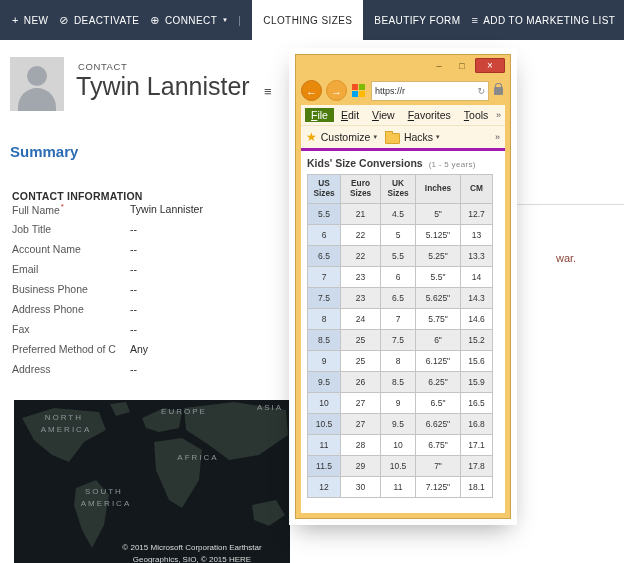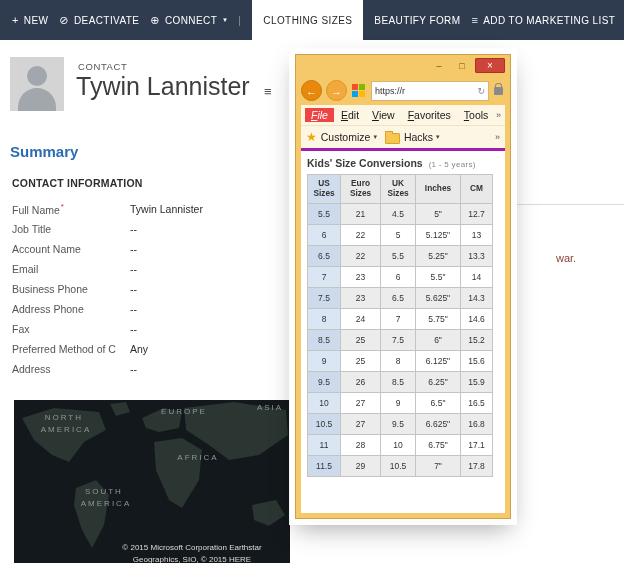--- a/index.html
+++ b/index.html
@@ -19,21 +19,21 @@
 
   
   .avatar{position:absolute;left:10px;top:57px;width:54px;height:54px;background:#d4d4d4;overflow:hidden;}
   .avatar .head{position:absolute;left:17px;top:9px;width:20px;height:20px;border-radius:50%;background:#a2a7ad;}
   .avatar .torso{position:absolute;left:8px;top:31px;width:38px;height:28px;border-radius:19px 19px 0 0;background:#a2a7ad;}
   .contact-label{position:absolute;left:78px;top:61px;font-size:9.5px;color:#555;letter-spacing:.6px;}
   .contact-name{position:absolute;left:76px;top:72px;font-size:25px;font-weight:400;color:#3e3e3e;}
   .form-switch{position:absolute;left:264px;top:84px;font-size:13px;color:#555;cursor:pointer;}
 
   .summary{position:absolute;left:10px;top:143px;font-size:15px;font-weight:600;color:#2b6cb5;}
-  .section-title{position:absolute;left:12px;top:177px;font-size:10.5px;font-weight:700;color:#2e2e2e;letter-spacing:.2px;}
+  .section-title{position:absolute;left:12px;top:190px;font-size:10.5px;font-weight:700;color:#2e2e2e;letter-spacing:.2px;}
 
   .fields{position:absolute;left:12px;top:199px;width:286px;}
   .field-row{display:flex;align-items:center;height:20px;font-size:10.5px;}
   .field-label{width:118px;flex:none;color:#555;white-space:nowrap;overflow:hidden;}
   .req{color:#d0342c;font-size:8px;margin-left:1px;}
   .field-value{color:#2c2c2c;cursor:pointer;}
 
   
   .right-line{position:absolute;left:511px;top:204px;width:113px;height:1px;background:#dcdcdc;}
   .war{position:absolute;left:556px;top:252px;font-size:11px;color:#8a4436;}
@@ -67,21 +67,21 @@
   .addr .url{flex:1;overflow:hidden;white-space:nowrap;}
   .addr .refresh{color:#888;font-size:9px;flex:none;}
   .lock{width:9px;height:8px;background:#8a8a8a;border-radius:1px;position:relative;margin:0 2px 0 1px;flex:none;}
   .lock:before{content:"";position:absolute;left:1px;top:-4px;width:5px;height:5px;border:1.5px solid #8a8a8a;
     border-bottom:none;border-radius:3px 3px 0 0;}
 
   .ie-menu{height:20px;flex:none;background:#fdf6e4;display:flex;align-items:center;font-size:10.5px;color:#1a1a1a;padding:0 4px;}
   .menu-items{display:flex;align-items:center;gap:1px;}
   .menu-item{display:inline-block;padding:1px 6px;cursor:pointer;}
   .menu-item::first-letter{text-decoration:underline;}
-  .menu-item.selected{background:#ef4444;color:#fff;font-style:italic;}
+  .menu-item.selected{background:#4d7c0f;color:#fff;}
   .menu-chev{margin-left:auto;color:#555;font-size:9px;cursor:pointer;}
 
   .ie-fav{height:22px;flex:none;background:#fdf6e4;border-top:1px solid #efe3c2;display:flex;align-items:center;
     gap:4px;font-size:10.5px;color:#222;padding:0 5px;}
   .star{color:#f0a800;font-size:12px;cursor:pointer;}
   .fav-item{display:flex;align-items:center;gap:3px;cursor:pointer;}
   .fav-caret{font-size:7px;color:#444;}
   .folder{width:13px;height:9px;background:#f7c64f;border:1px solid #d9a32e;border-radius:1px;position:relative;margin:2px 0 0 4px;}
   .folder:before{content:"";position:absolute;top:-3px;left:-1px;width:6px;height:2px;background:#f7c64f;
     border:1px solid #d9a32e;border-bottom:none;border-radius:1px 1px 0 0;}
@@ -367,18 +367,25 @@
               <td>6.75"</td>
               <td>17.1</td>
             </tr>
             <tr>
               <td class="us">11.5</td>
               <td>29</td>
               <td>10.5</td>
               <td>7"</td>
               <td>17.8</td>
             </tr>
+            <tr>
+              <td class="us">12</td>
+              <td>30</td>
+              <td>11</td>
+              <td>7.125"</td>
+              <td>18.1</td>
+            </tr>
           </tbody>
       </table>
     </div>
   </div>
 
 </div>
 
 </body></html>

